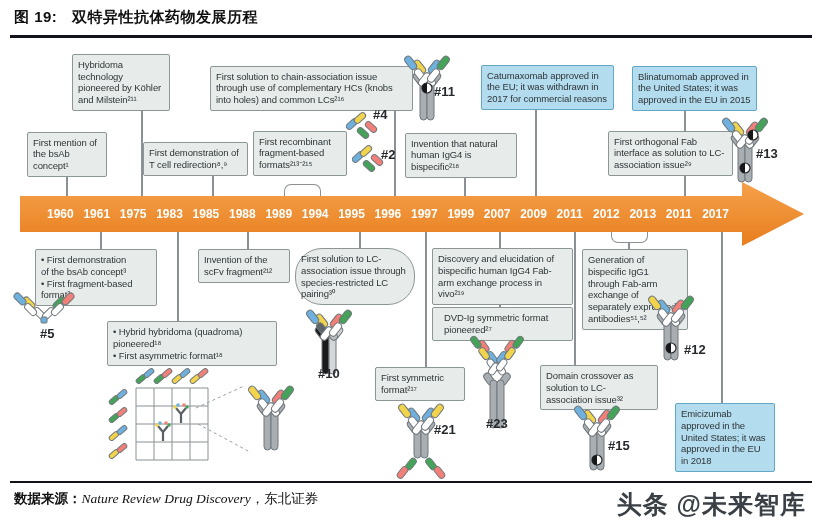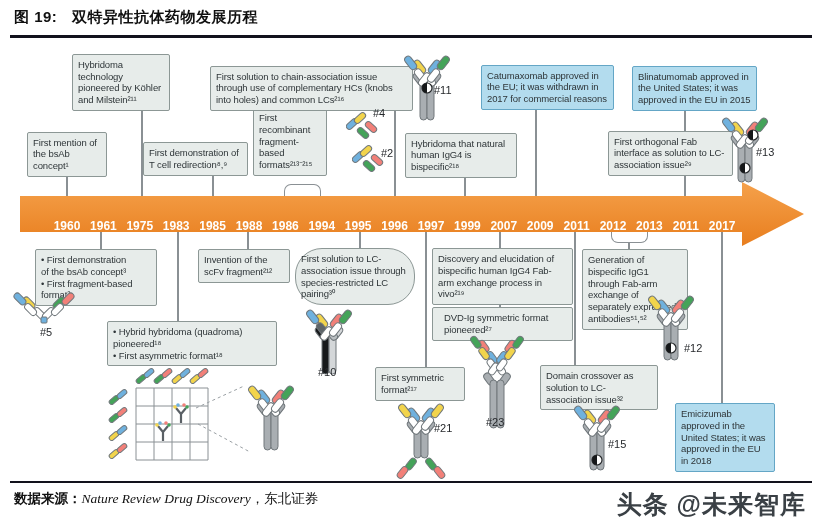--- a/index.html
+++ b/index.html
@@ -10,25 +10,25 @@
             letter-spacing:.5px;z-index:6}
   .titlebar .fig{margin-right:10px}
   .box{position:absolute;background:#E7ECEA;border:1px solid #8C9795;border-radius:2px;
        padding:4px 5px;font-size:9.5px;line-height:1.24;color:#2E3538;white-space:pre-line;
        letter-spacing:-0.1px;z-index:3;box-sizing:border-box}
   .box.blue{background:#B3DCEE;border-color:#64A6C6}
   .conn{position:absolute;width:1.5px;background:#8a9094;z-index:1}
   .bracket{position:absolute;border:1.5px solid #8a9094;z-index:1;box-sizing:border-box}
   .bracket.down{border-bottom:none;border-radius:7px 7px 0 0}
   .bracket.up{border-top:none;border-radius:0 0 7px 7px}
-  .yr{position:absolute;top:219px;width:40px;text-align:center;color:#ffffff;
+  .yr{position:absolute;top:207px;width:40px;text-align:left;color:#ffffff;
       font-weight:700;font-size:12px;z-index:3}
   .arrow{position:absolute;left:18px;top:178px;z-index:2}
   .icon{position:absolute;z-index:4}
-  .icon .tag{position:absolute;font-size:11px;font-weight:400;color:#26292c;white-space:nowrap}
+  .icon .tag{position:absolute;font-size:13px;font-weight:700;color:#26292c;white-space:nowrap}
   .footerbar{position:absolute;left:10px;right:10px;top:481px;border-top:2.5px solid #12121c;
              padding:7px 4px 0;font-family:"Liberation Serif",serif;font-size:13.5px;color:#101010;z-index:5}
   .src-prefix{font-weight:700}
   .src-en{font-style:italic}
   .watermark{position:absolute;right:16px;top:488px;font-size:25px;font-weight:700;color:#3A4045;
              letter-spacing:1px;z-index:6}
 </style>
 </head>
 <body>
 
@@ -66,39 +66,39 @@
     <div class="conn" style="left: 628.25px; top: 242px; height: 7px;"></div>
     <div class="conn" style="left: 721.25px; top: 232px; height: 171px;"></div>
     <div class="bracket down" style="left: 284px; top: 184px; width: 37px; height: 12px;"></div>
     <div class="bracket up" style="left: 611px; top: 232px; width: 37px; height: 11px;"></div>
     <div class="yr" style="left: 47px;">1960</div>
     <div class="yr" style="left: 83.4px;">1961</div>
     <div class="yr" style="left: 119.8px;">1975</div>
     <div class="yr" style="left: 156.2px;">1983</div>
     <div class="yr" style="left: 192.6px;">1985</div>
     <div class="yr" style="left: 229px;">1988</div>
-    <div class="yr" style="left: 265.4px;">1986</div>
+    <div class="yr" style="left: 265.4px;">1989</div>
     <div class="yr" style="left: 301.8px;">1994</div>
     <div class="yr" style="left: 338.2px;">1995</div>
     <div class="yr" style="left: 374.6px;">1996</div>
     <div class="yr" style="left: 411px;">1997</div>
     <div class="yr" style="left: 447.4px;">1999</div>
     <div class="yr" style="left: 483.8px;">2007</div>
     <div class="yr" style="left: 520.2px;">2009</div>
     <div class="yr" style="left: 556.6px;">2011</div>
     <div class="yr" style="left: 593px;">2012</div>
     <div class="yr" style="left: 629.4px;">2013</div>
     <div class="yr" style="left: 665.8px;">2011</div>
     <div class="yr" style="left: 702.2px;">2017</div>
     <div class="box" style="left: 27px; width: 80px; bottom: 347px;">First mention of the bsAb concept¹</div>
     <div class="box" style="left: 72px; width: 98px; bottom: 413px;">Hybridoma technology pioneered by Köhler and Milstein²¹¹</div>
     <div class="box" style="left: 143px; width: 105px; bottom: 348px;">First demonstration of T cell redirection⁸,⁹</div>
-    <div class="box" style="left: 253px; width: 74px; bottom: 348px;">First recombinant fragment-based formats²¹³⁻²¹⁵</div>
+    <div class="box" style="left: 253px; width: 94px; bottom: 348px;">First recombinant fragment-based formats²¹³⁻²¹⁵</div>
     <div class="box" style="left: 210px; width: 203px; bottom: 413px;">First solution to chain-association issue through use of complementary HCs (knobs into holes) and common LCs²¹⁶</div>
-    <div class="box" style="left: 405px; width: 112px; bottom: 346px;">Hybridoma that natural human IgG4 is bispecific²¹⁸</div>
+    <div class="box" style="left: 405px; width: 112px; bottom: 346px;">Invention that natural human IgG4 is bispecific²¹⁸</div>
     <div class="box blue" style="left: 481px; width: 133px; bottom: 414px;">Catumaxomab approved in the EU; it was withdrawn in 2017 for commercial reasons</div>
     <div class="box blue" style="left: 632px; width: 125px; bottom: 413px;">Blinatumomab approved in the United States; it was approved in the EU in 2015</div>
     <div class="box" style="left: 608px; width: 125px; bottom: 348px;">First orthogonal Fab interface as solution to LC-association issue²⁹</div>
     <div class="box" style="left: 35px; width: 122px; top: 249px;">• First demonstration
 of the bsAb concept³
 • First fragment-based
 format³</div>
     <div class="box" style="left: 198px; width: 92px; top: 249px;">Invention of the scFv fragment²¹²</div>
     <div class="box" style="left: 107px; width: 170px; top: 321px;">• Hybrid hybridoma (quadroma)
 pioneered¹⁸

